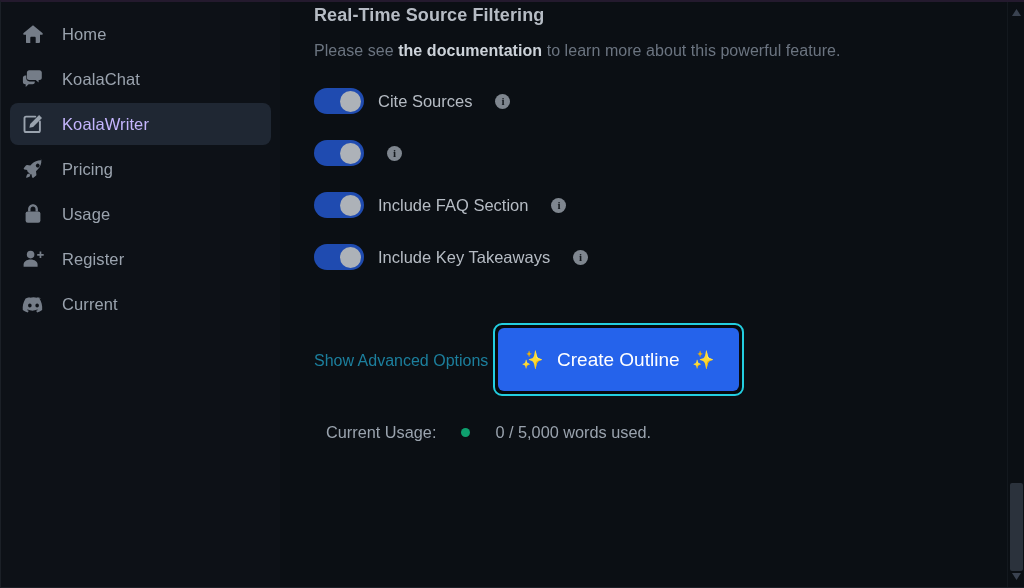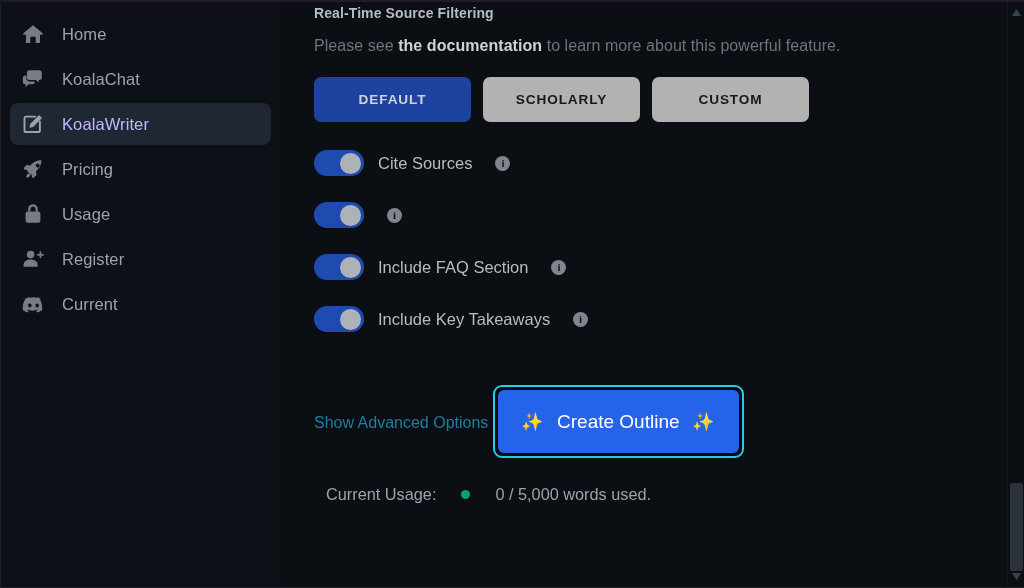--- a/index.html
+++ b/index.html
@@ -53,21 +53,21 @@
 
   
   #main {
     flex: 1 1 auto;
     height: 100%;
     position: relative;
     padding: 0px 0 0 34px;
     overflow: hidden;
   }
   .sec-title {
-    font-size: 14px;
+    font-size: 18px;
     color: #b6bcc4;
     margin-top: 3px;
     letter-spacing: .1px;
   }
   .sec-sub {
     font-size: 16px;
     color: #6b7480;
     margin-top: 16px;
     letter-spacing: .05px;
   }
@@ -302,25 +302,20 @@
     </div>
 
   </nav>
 
   <section id="main">
 
     <h2 class="sec-title">Real-Time Source Filtering</h2>
 
     <p class="sec-sub"><span>Please see </span><span class="doc-link">the documentation</span><span> to learn more about this powerful feature.</span></p>
 
-    <div class="mode-row">
-      <button class="mode-btn primary">DEFAULT</button>
-      <button class="mode-btn plain">SCHOLARLY</button>
-      <button class="mode-btn plain">CUSTOM</button>
-    </div>
 
     <div class="toggles">
 
       <div class="toggle-row">
         <div class="switch">
             <span class="knob"></span>
           </div>
         <span class="toggle-label">Cite Sources</span>
         <span class="info-icon">i</span>
       </div>

